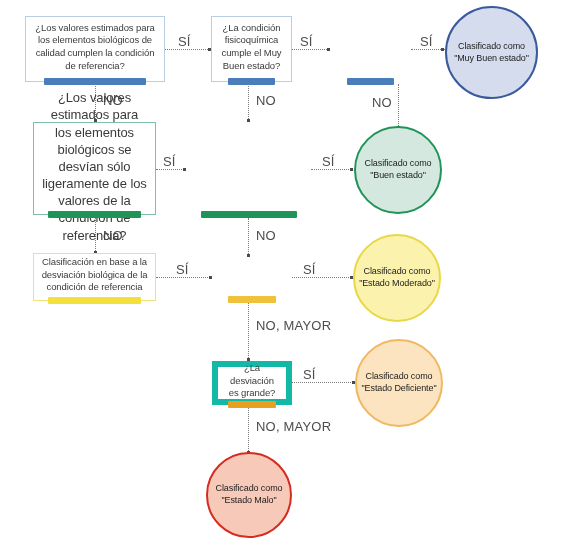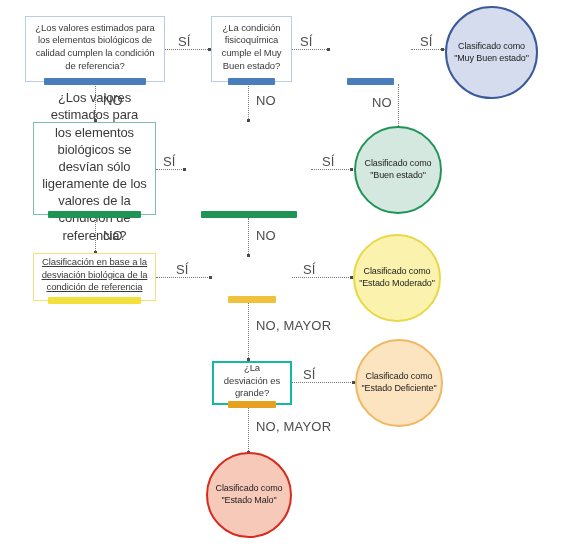--- a/index.html
+++ b/index.html
@@ -34,21 +34,21 @@
     line-height: 1.32;
     letter-spacing: -0.1px;
   }
   .node-box .txt {
     width: 100%;
     display: block;
   }
   .box-blue  { border: 1px solid #b9cde5; }
   .box-green { border: 1px solid #7fc0a5; }
   .box-yellow{ border: 1px solid #f2e07a; }
-  .box-amber { border: 2px solid #14b8a6; }
+  .box-amber { border: 6px solid #14b8a6; }
 
   
   .accent-bar {
     position: absolute;
     height: 7px;
     border-radius: 1px;
   }
   .bar-blue   { background: #4a7ebb; }
   .bar-green  { background: #1e9457; }
   .bar-yellow { background: #f3e03c; }
@@ -181,21 +181,21 @@
   </div>
   <div class="accent-bar bar-green" style="left:48px; top:211px; width:93px;"></div>
 
   <div class="accent-bar bar-green" style="left:201px; top:211px; width:96px;"></div>
 
   <div class="node-circle circle-green" style="left:354px; top:126px; width:88px; height:88px; font-size:9px; flex-direction:column;">
     <span>Clasificado como</span>
     <span>"Buen estado"</span>
   </div>
 
-  <div class="node-box box-yellow" style="left:33px; top:253px; width:123px; height:48px; font-size:9.5px;text-decoration:underline;">
+  <div class="node-box box-yellow" style="left:33px; top:253px; width:123px; height:48px; font-size:9.5px;">
     <span class="txt">Clasificación en base a la desviación biológica de la condición de referencia</span>
   </div>
   <div class="accent-bar bar-yellow" style="left:48px; top:297px; width:93px;"></div>
 
   <div class="accent-bar bar-gold" style="left:228px; top:296px; width:48px;"></div>
 
   <div class="node-circle circle-yellow" style="left:353px; top:234px; width:88px; height:88px; font-size:9px; flex-direction:column;">
     <span>Clasificado como</span>
     <span>"Estado Moderado"</span>
   </div>

